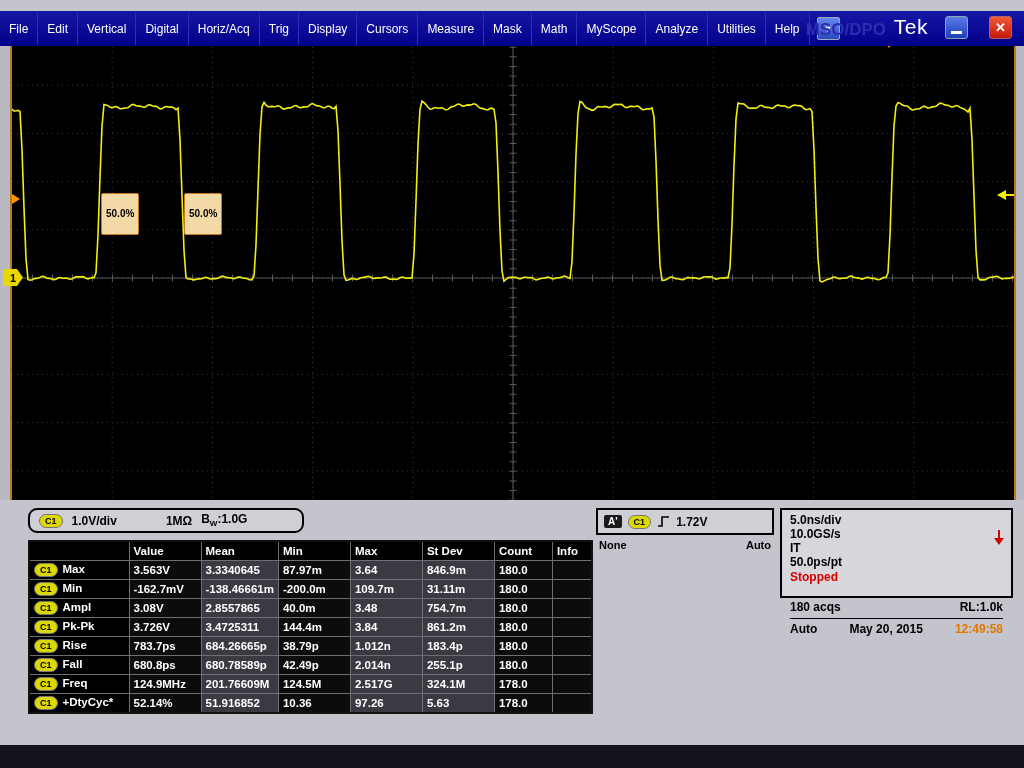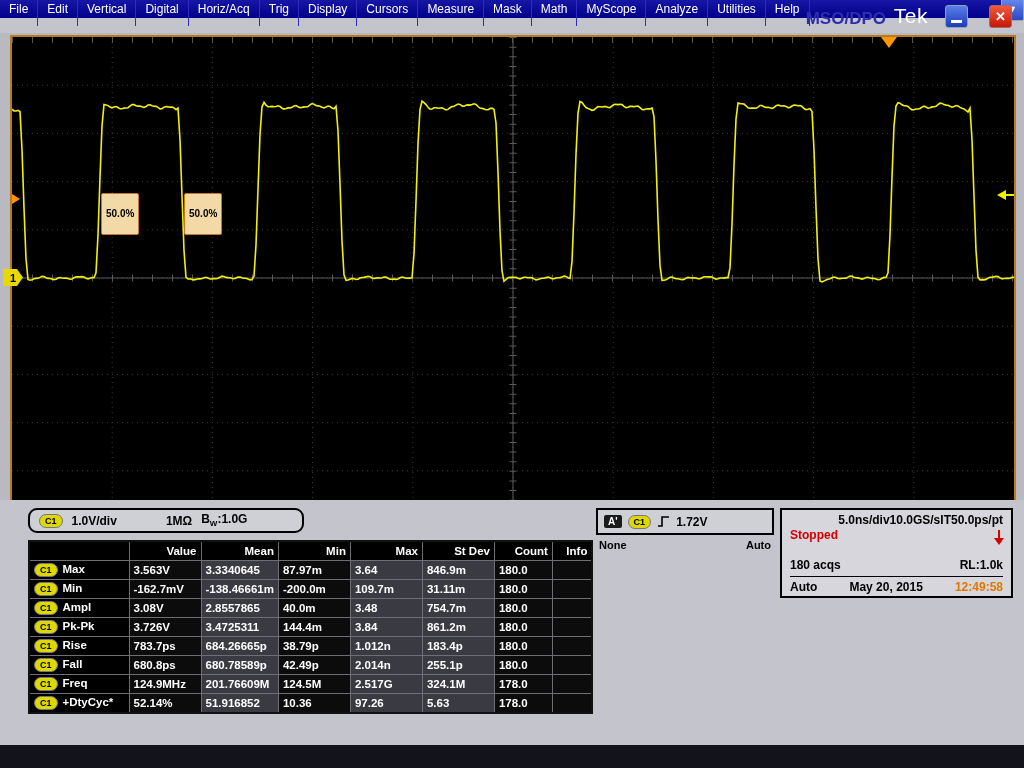--- a/index.html
+++ b/index.html
@@ -1,20 +1,20 @@
 <!DOCTYPE html>
 <html><head>
 <meta charset="utf-8">
 <style>
   html,body{margin:0;padding:0;}
   body{width:1024px;height:768px;background:#c4c4cc;font-family:"Liberation Sans",sans-serif;overflow:hidden;position:relative;}
 
   
-  .menubar{position:absolute;top:0;left:0;width:1024px;height:18px;
-    background:linear-gradient(#1717a6,#00008a);display:flex;align-items:center;color:#fff;font-size:12px;z-index:5;justify-content:space-between;}
+  .menubar{position:absolute;top:11px;left:0;width:1024px;height:35px;
+    background:linear-gradient(#1717a6,#00008a);display:flex;align-items:center;color:#fff;font-size:12px;z-index:5;}
   .menu-item{padding:0 9px;height:33px;display:flex;align-items:center;border-right:1px solid #2d2dbb;white-space:nowrap;cursor:default;}
   .menu-dd{width:21px;height:21px;margin-left:7px;background:linear-gradient(#6688ee,#2a49c0);
     border:1px solid #9ab;border-radius:2px;color:#fff;font-size:9px;display:flex;align-items:center;justify-content:center;}
   .model-text{position:absolute;right:138px;top:9px;color:#2d2db0;font-size:17px;font-weight:bold;margin-left:44px;}
   .brand{position:absolute;right:96px;top:4px;color:#fff;font-size:21px;font-weight:normal;letter-spacing:.5px;}
   .winbtn{position:absolute;top:5px;width:23px;height:23px;border-radius:3px;display:flex;align-items:center;justify-content:center;box-sizing:border-box;}
   .btn-min{right:56px;background:linear-gradient(#5b7de8,#1c3db8);border:1px solid #8aa;}
   .btn-min .bar{width:11px;height:3px;background:#fff;margin-top:10px;}
   .btn-close{right:12px;background:linear-gradient(#f05a3c,#c41808);border:1px solid #a66;color:#fff;font-weight:bold;font-size:13px;}
 
@@ -40,35 +40,35 @@
   .readout{position:absolute;left:28px;top:8px;width:276px;height:25px;border:2px solid #000;border-radius:9px;
     background:#cfcfd6;display:flex;align-items:center;gap:9px;padding:0 9px;box-sizing:border-box;
     font-size:12px;font-weight:bold;color:#000;}
   .c1badge{background:#ddd800;color:#000;border:1px solid #777;border-radius:8px;
     padding:0 5px;font-size:9px;font-weight:bold;line-height:12px;display:inline-block;}
   .sub{font-size:8px;vertical-align:sub;}
 
   table.meas{position:absolute;left:28px;top:40px;border-collapse:collapse;background:#000;border:2px solid #111;}
   table.meas th,table.meas td{border:1px solid #6e6e74;color:#fff;font-size:11.5px;padding:1px 4px;height:16px;
     font-weight:bold;white-space:nowrap;}
-  table.meas th{background:#000;text-align:right;}
+  table.meas th{background:#000;text-align:left;}
   table.meas td{background:#0c0c0c;text-align:left;}
   table.meas td.lt{background:#3a3a42;}
   table.meas td.lbl{background:#000;}
   table.meas td.lbl .c1badge{margin-right:5px;}
 
   .trigbox{position:absolute;left:596px;top:8px;width:178px;height:27px;border:2px solid #000;background:#cfcfd6;
     display:flex;align-items:center;gap:6px;padding:0 6px;box-sizing:border-box;font-weight:bold;font-size:12px;color:#000;}
   .abadge{background:#1a1a1a;color:#fff;font-size:10px;font-weight:bold;padding:0 4px;border-radius:2px;line-height:13px;}
   .trig-sub{position:absolute;left:596px;top:39px;width:178px;display:flex;justify-content:space-between;
     font-size:11px;font-weight:bold;color:#000;padding:0 3px;box-sizing:border-box;}
 
   .acqbox{position:absolute;left:780px;top:8px;width:233px;height:90px;border:2px solid #000;background:#d6d6dc;
     box-sizing:border-box;padding:3px 8px;font-size:12px;font-weight:bold;color:#000;}
-  .acq-line1{display:flex;justify-content:flex-end;}
+  .acq-line1{display:flex;justify-content:flex-start;flex-direction:column;}
   .acq-line2{margin-top:1px;color:#d40000;}
   .acq-line3{display:flex;justify-content:space-between;margin-top:16px;}
   .acq-div{border-top:1px solid #000;margin:4px 0 3px 0;}
   .acq-line4{display:flex;justify-content:space-between;align-items:center;}
   .acq-time{color:#e07800;}
   .red-arrow{position:absolute;right:6px;top:20px;}
 
   .bottom-strip{position:absolute;top:745px;left:0;width:1024px;height:23px;background:#13131b;}
 </style>
 </head>

